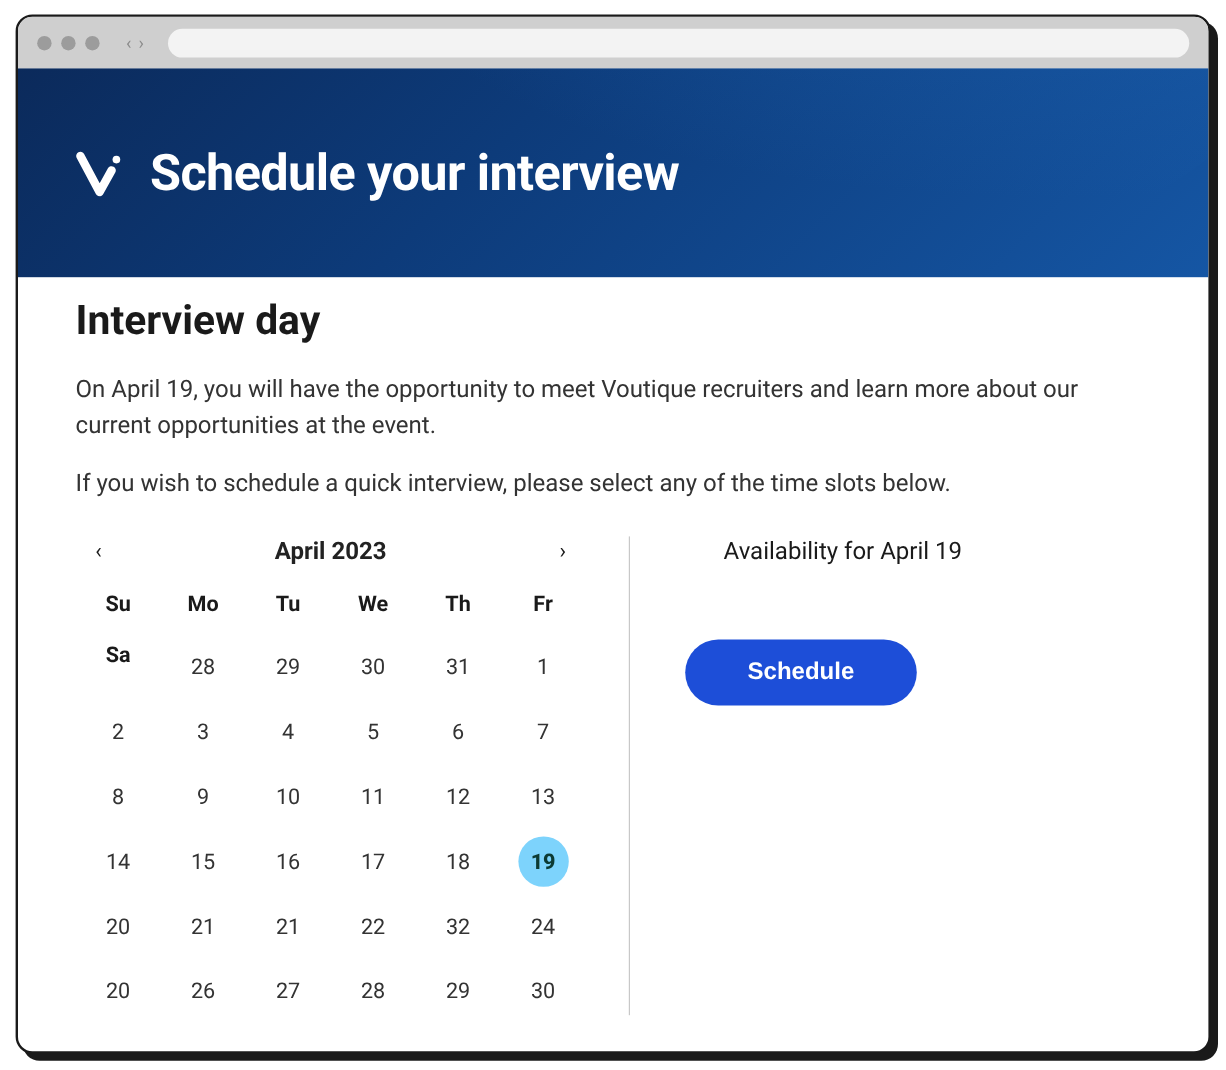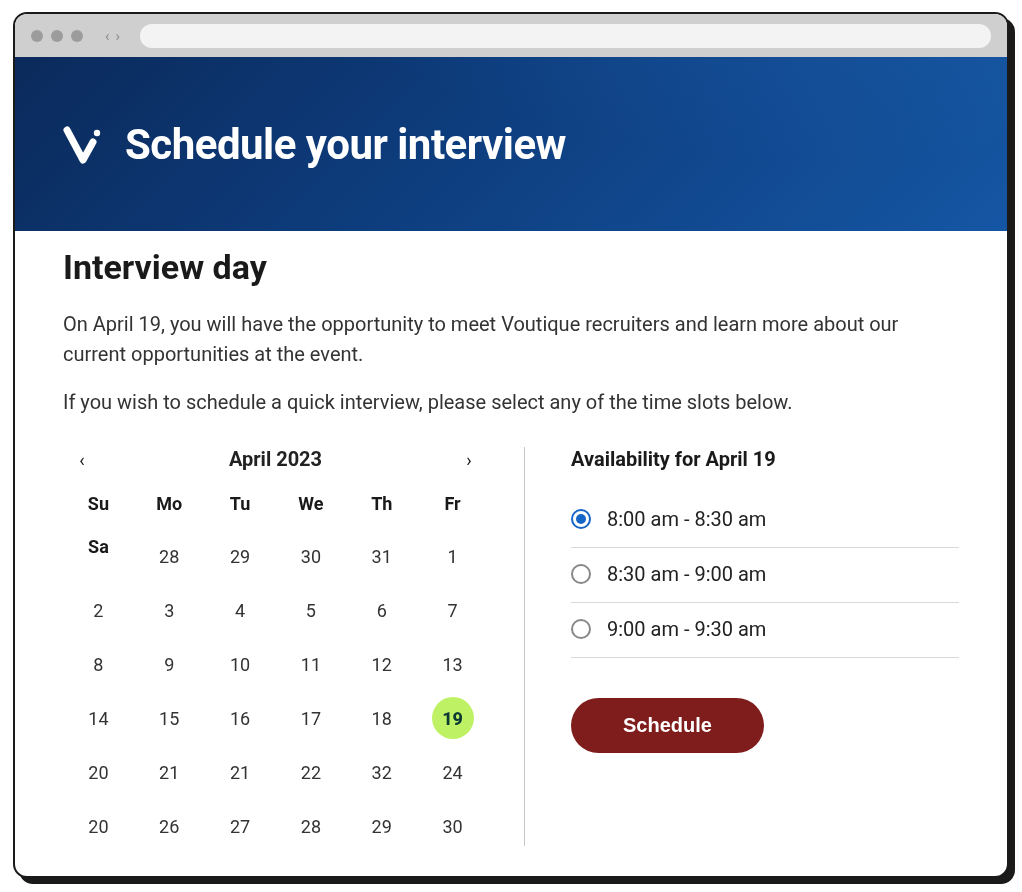--- a/index.html
+++ b/index.html
@@ -154,29 +154,30 @@
     .cal-cell .inner {
       width: 42px;
       height: 42px;
       border-radius: 50%;
       display: flex;
       align-items: center;
       justify-content: center;
       text-align: center;
     }
     .cal-cell.selected .inner {
-      background: #bef264;
+      background: #7dd3fc;
       color: #0c3a33;
       font-weight: 800;
     }
     .slots-title {
       font-size: 20px;
-      font-weight: 700;
+      font-weight: 400;
       margin-bottom: 22px;
       color: #1a1a1a;
+      margin-left: 32px;
     }
     .slot-row {
       display: flex;
       align-items: center;
       gap: 16px;
       padding: 14px 0 16px 0;
       border-bottom: 1px solid #d9d9d9;
     }
     .slot-row:last-of-type { border-bottom: 1px solid #d9d9d9; }
     .radio {
@@ -189,21 +190,21 @@
       justify-content: center;
       flex-shrink: 0;
     }
     .radio.unchecked { border-color: #888; }
     .radio .dotfill {
       width: 10px; height: 10px; border-radius: 50%; background: #1666c7;
     }
     .slot-label { font-size: 20px; color: #222; }
     .schedule-btn {
       margin-top: 40px;
-      background: #7f1d1d;
+      background: #1d4ed8;
       color: #fff;
       font-size: 20px;
       font-weight: 700;
       border: none;
       border-radius: 30px;
       padding: 16px 52px;
       cursor: pointer;
     }
   </style>
 </head>
@@ -356,33 +357,17 @@
             <div class="cal-cell">
               <div class="inner">30</div>
             </div>
           </div>
       </div>
 
       <div class="divider-vert"></div>
 
       <div class="slots-col">
         <div class="slots-title">Availability for April 19</div>
-        <div id="slots-list">
-            <div class="slot-row">
-              <div class="radio">
-                <div class="dotfill"></div>
-              </div>
-              <div class="slot-label">8:00 am - 8:30 am</div>
-            </div>
-            <div class="slot-row">
-              <div class="radio unchecked"></div>
-              <div class="slot-label">8:30 am - 9:00 am</div>
-            </div>
-            <div class="slot-row">
-              <div class="radio unchecked"></div>
-              <div class="slot-label">9:00 am - 9:30 am</div>
-            </div>
-          </div>
         <button class="schedule-btn">Schedule</button>
       </div>
     </div>
   </div>
 </div>
 
 </body></html>

